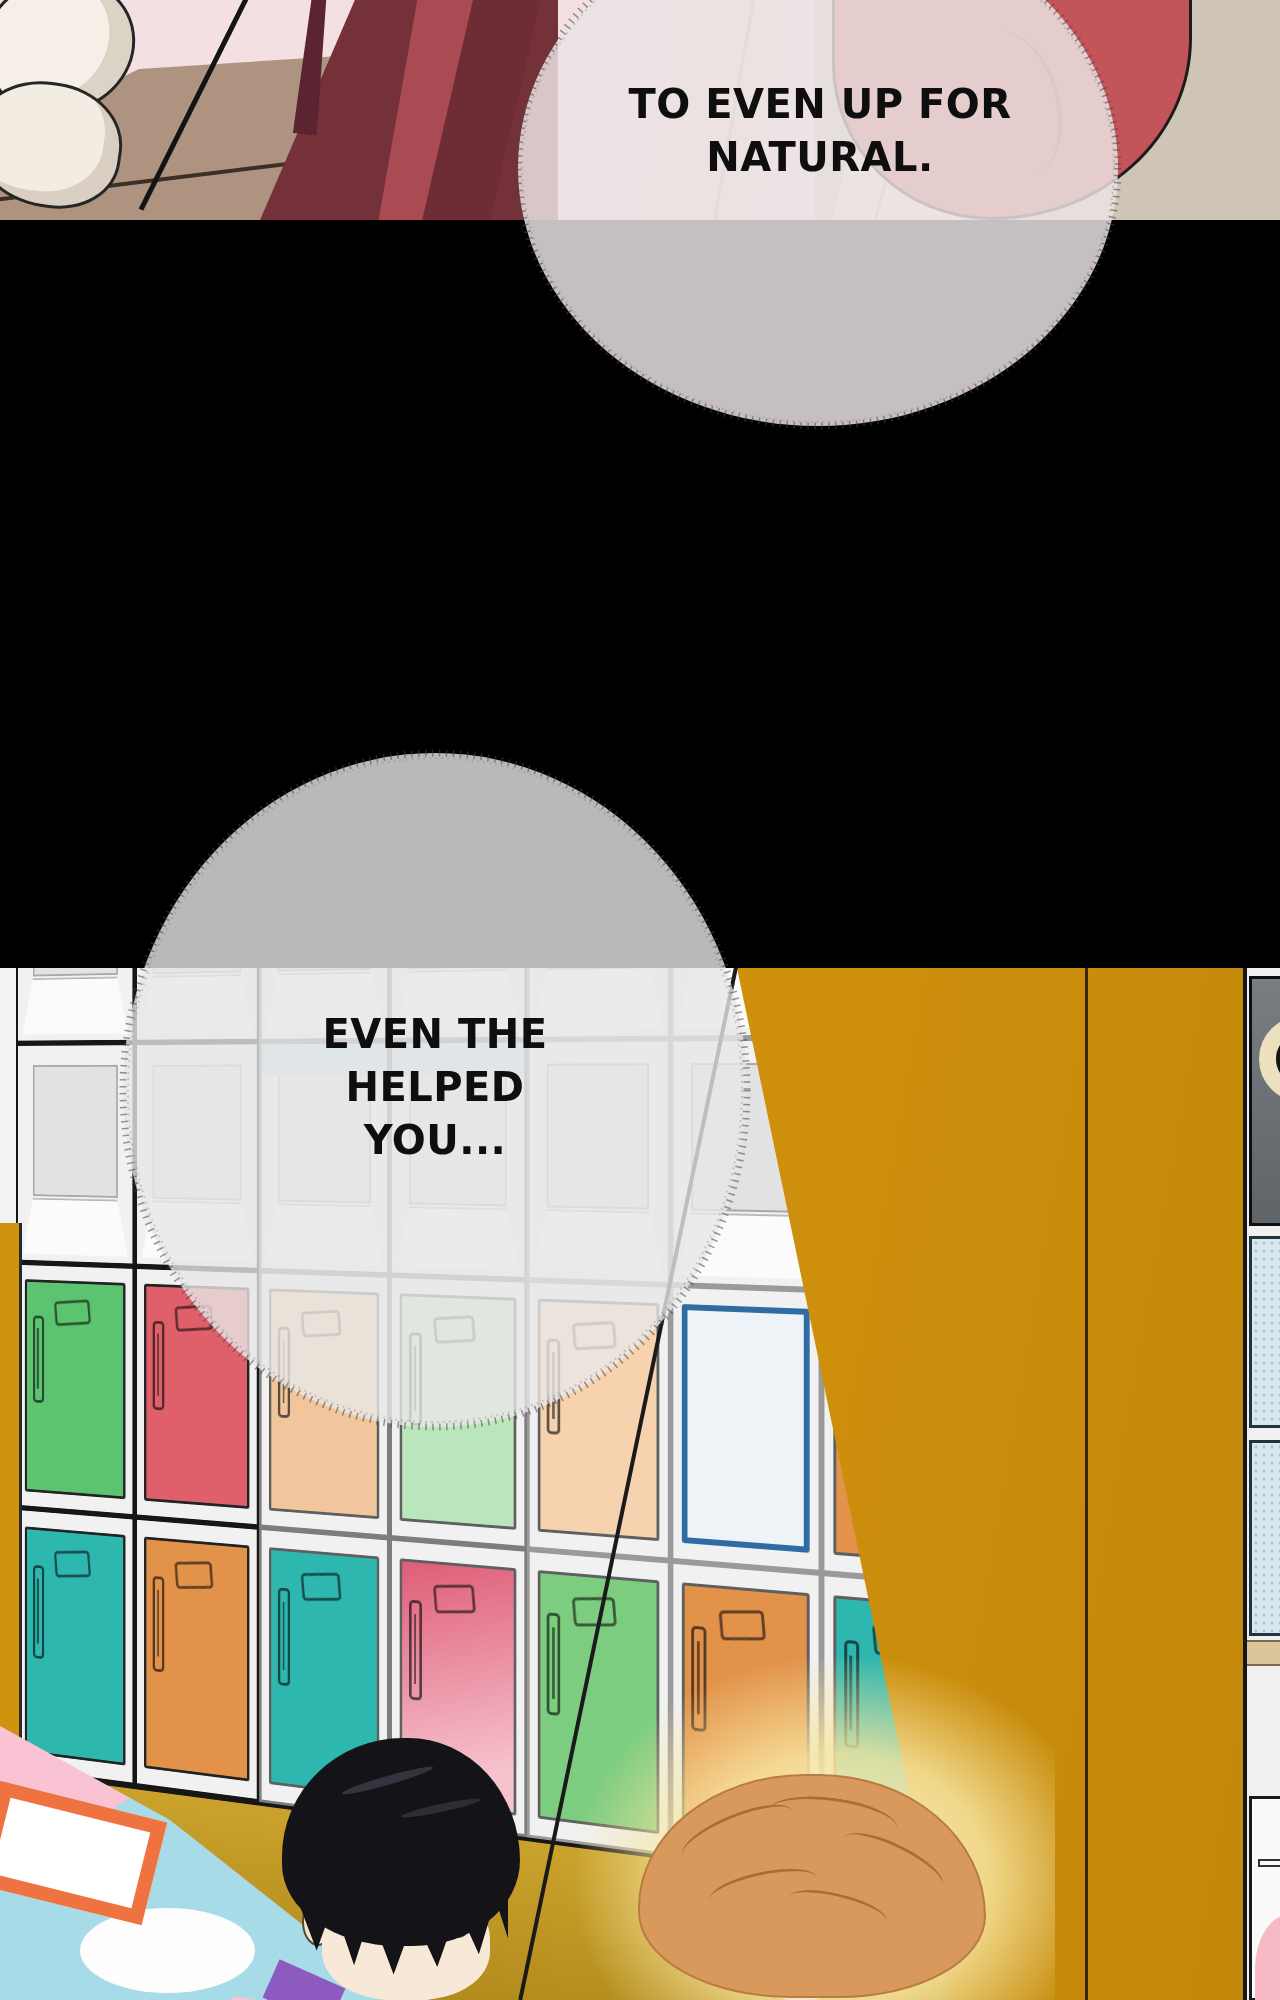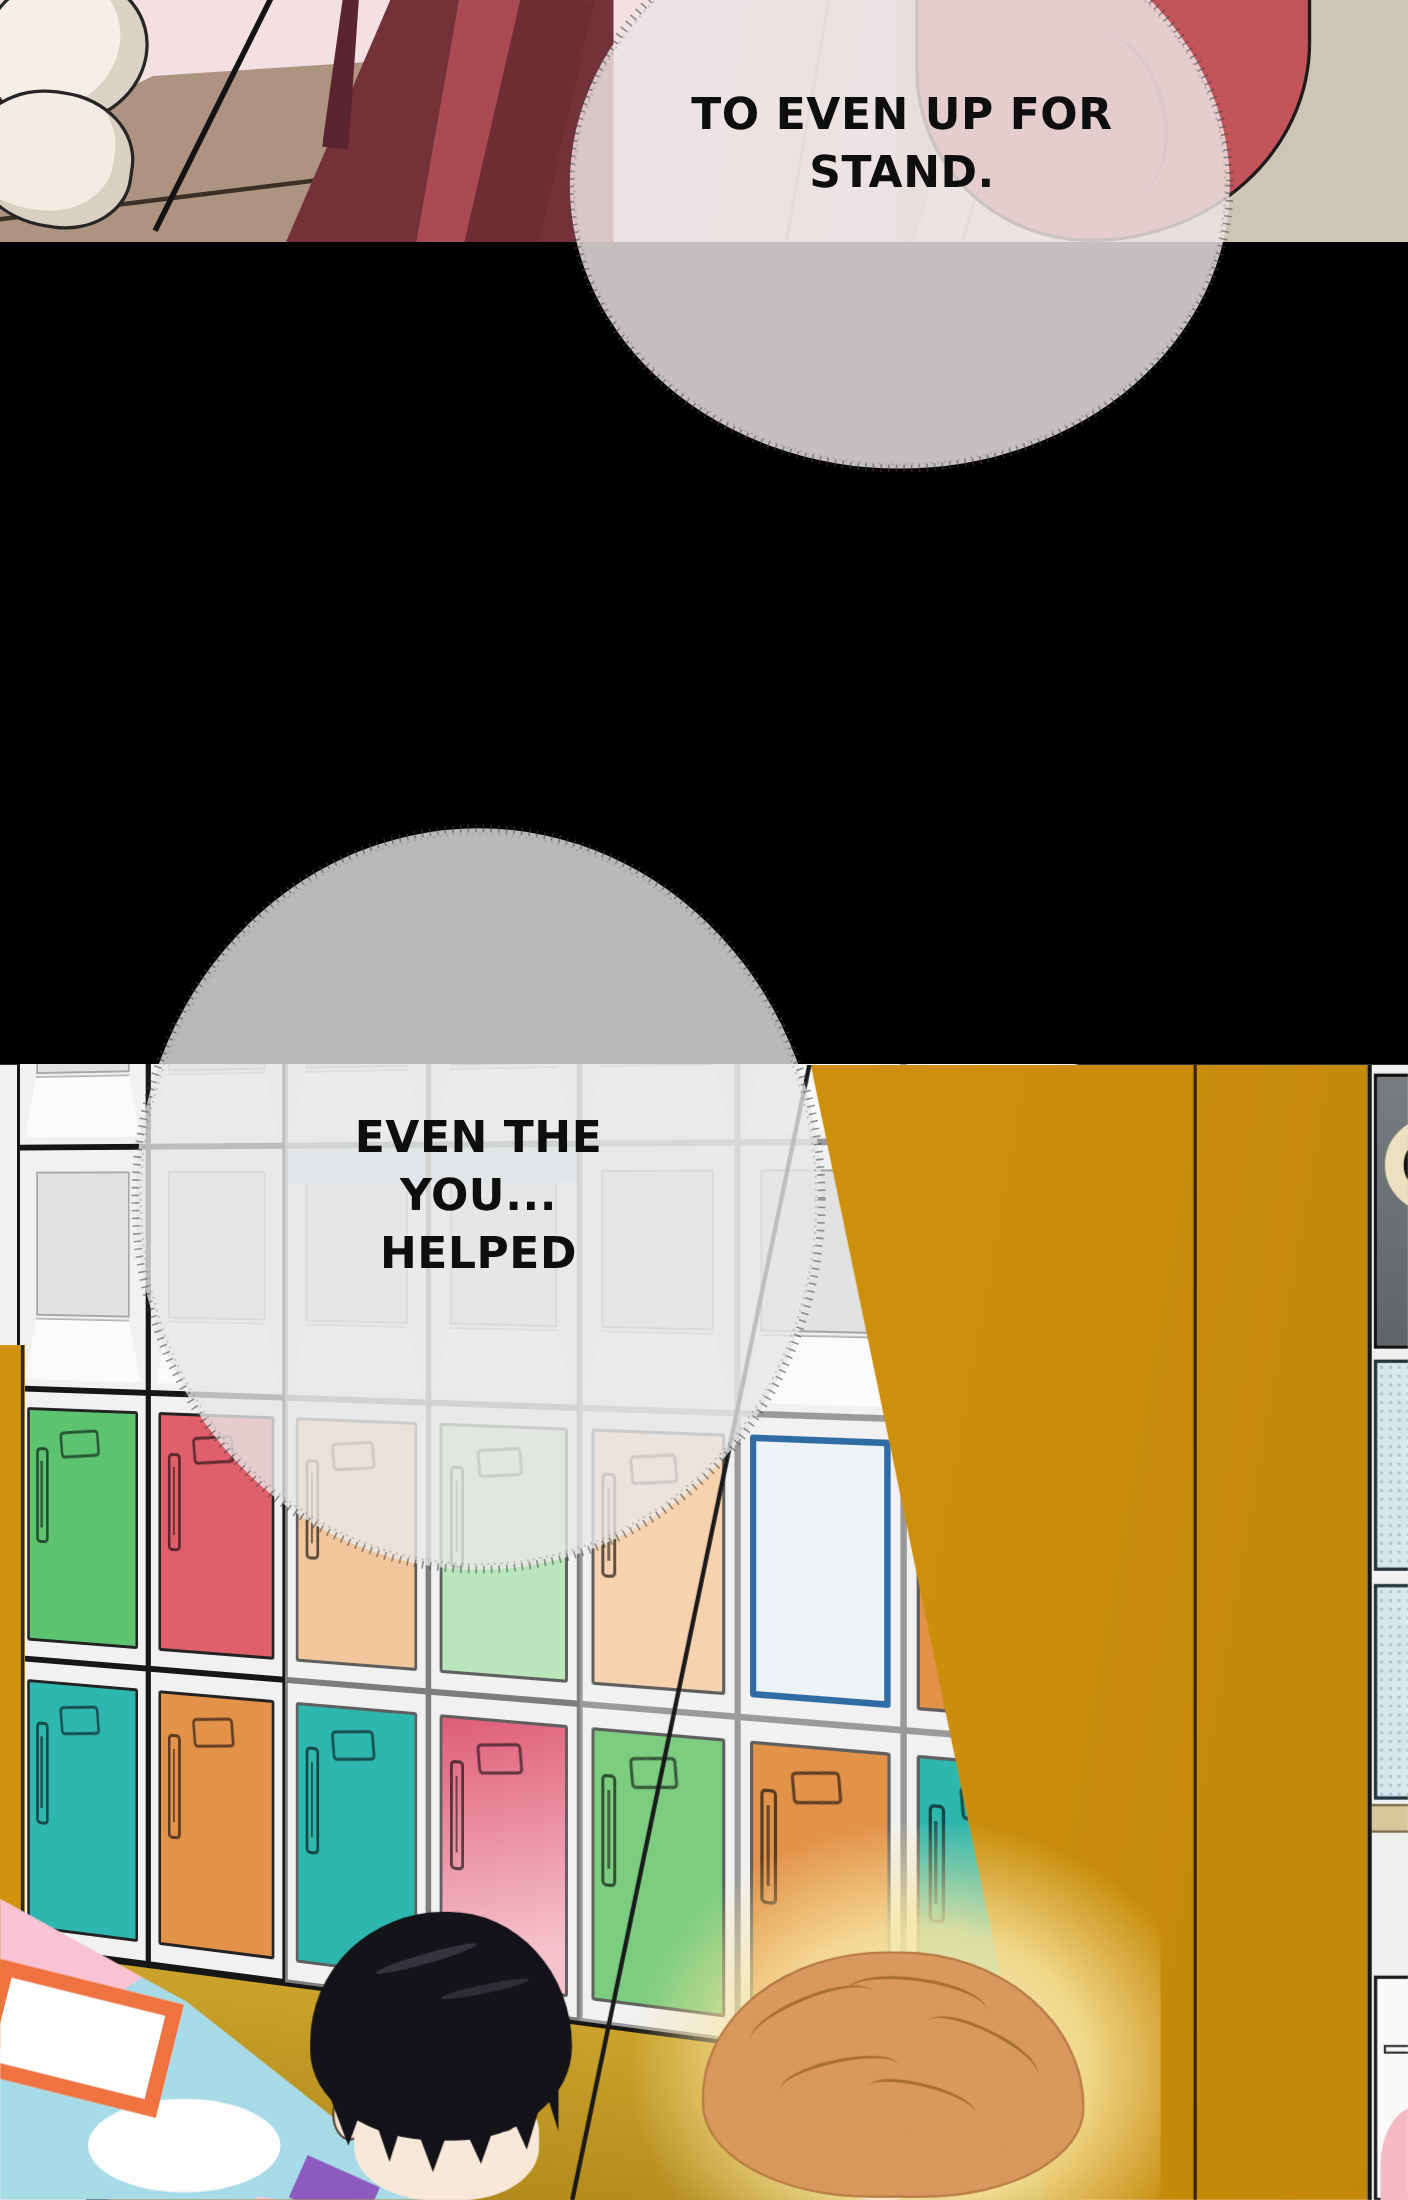--- a/index.html
+++ b/index.html
@@ -383,26 +383,26 @@
       <div class="rs-pink"></div>
     </div>
   </section>
 
   <svg class="bubble-svg bub1" width="740" height="560" viewBox="0 0 740 560">
     <ellipse cx="358" cy="268" rx="300" ry="258" fill="rgba(236,228,228,0.84)" stroke="rgba(70,70,70,0.55)" stroke-width="7" stroke-dasharray="1.5 5.5"></ellipse>
     <ellipse cx="358" cy="268" rx="296" ry="254" fill="none" stroke="rgba(140,130,130,0.35)" stroke-width="2" stroke-dasharray="2 4"></ellipse>
   </svg>
   <div class="btext btext1">
     <div>TO EVEN UP FOR</div>
-    <div>STAND.</div>
+    <div>NATURAL.</div>
   </div>
 
   <svg class="bubble-svg bub2" width="680" height="710" viewBox="0 0 680 710">
     <ellipse cx="340" cy="350" rx="312" ry="337" fill="rgba(233,231,231,0.80)" stroke="rgba(70,70,70,0.55)" stroke-width="7" stroke-dasharray="1.5 5.5"></ellipse>
     <ellipse cx="340" cy="350" rx="307" ry="332" fill="none" stroke="rgba(140,130,130,0.35)" stroke-width="2" stroke-dasharray="2 4"></ellipse>
   </svg>
   <div class="btext btext2">
     <div>EVEN THE</div>
+    <div>HELPED</div>
     <div>YOU...</div>
-    <div>HELPED</div>
   </div>
 
 </div>
 
 </body></html>

